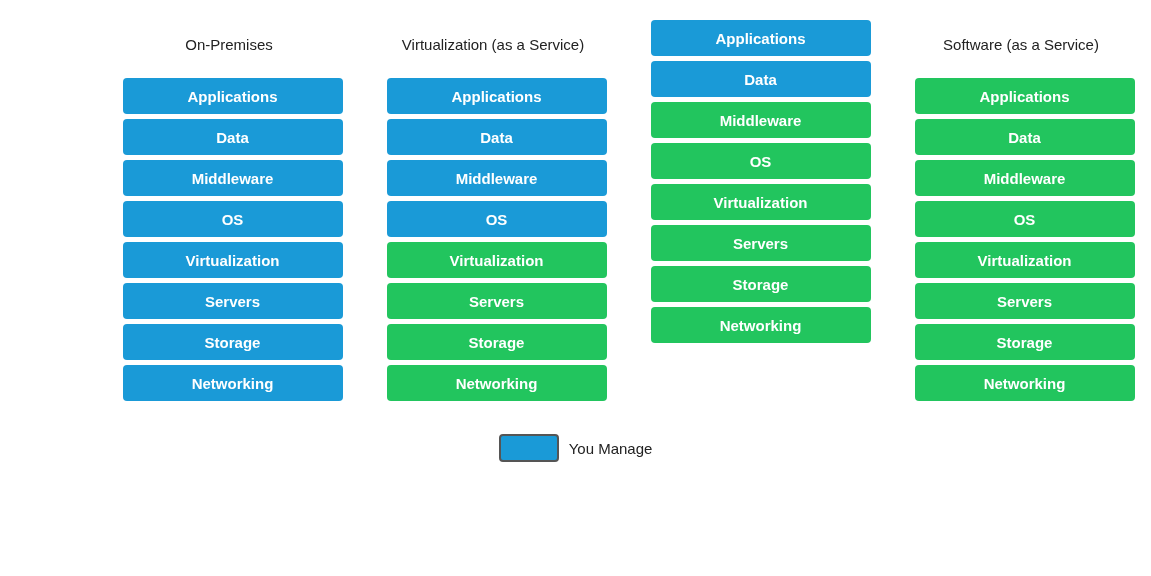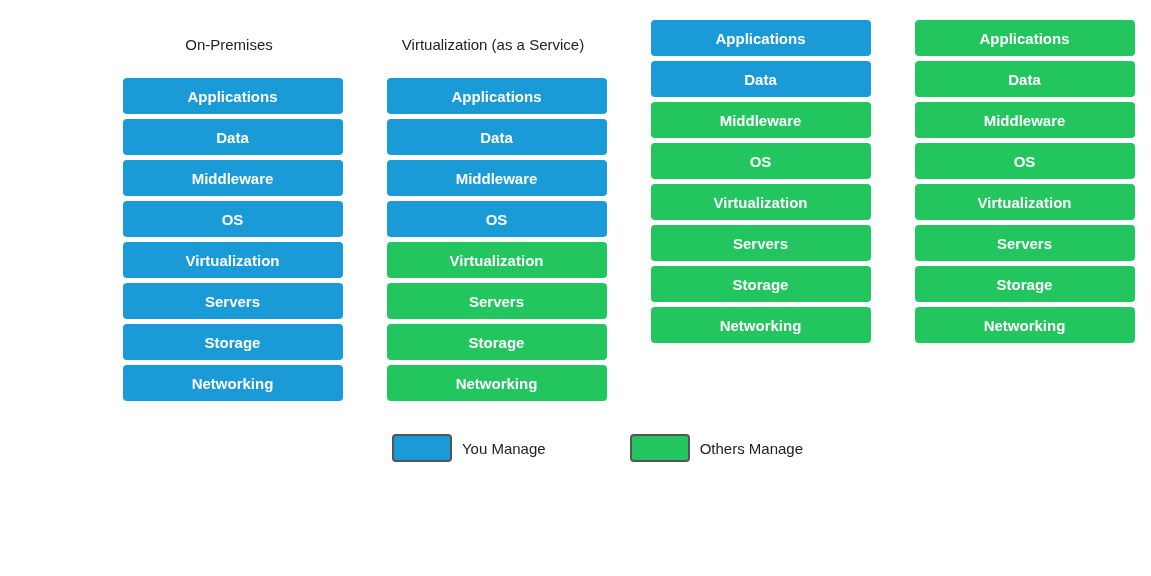--- a/index.html
+++ b/index.html
@@ -68,21 +68,20 @@
       margin-top: 28px;
     }
 
     .legend-item {
       display: flex;
       flex-direction: row;
       align-items: center;
       gap: 10px;
       font-size: 15px;
       color: #222;
-      margin-left: 44px;
     }
 
     .legend-box {
       width: 60px;
       height: 28px;
       border-radius: 4px;
       border: 2px solid #555;
     }
 
     .legend-box.blue { background-color: #1a9ad7; border-color: #555; }
@@ -118,33 +117,31 @@
       <div class="cell blue">Applications</div>
       <div class="cell blue">Data</div>
       <div class="cell green">Middleware</div>
       <div class="cell green">OS</div>
       <div class="cell green">Virtualization</div>
       <div class="cell green">Servers</div>
       <div class="cell green">Storage</div>
       <div class="cell green">Networking</div>
     </div>
     <div class="column">
+      <div class="column-header">Software
+(as a Service)</div>
       <div class="cell green">Applications</div>
       <div class="cell green">Data</div>
       <div class="cell green">Middleware</div>
       <div class="cell green">OS</div>
       <div class="cell green">Virtualization</div>
       <div class="cell green">Servers</div>
       <div class="cell green">Storage</div>
       <div class="cell green">Networking</div>
     </div>
   </div>
 
 <div class="legend">
   <div class="legend-item">
     <div class="legend-box blue"></div>
     <span>You Manage</span>
   </div>
-  <div class="legend-item">
-    <div class="legend-box green"></div>
-    <span>Others Manage</span>
-  </div>
 </div>
 
 </body></html>

